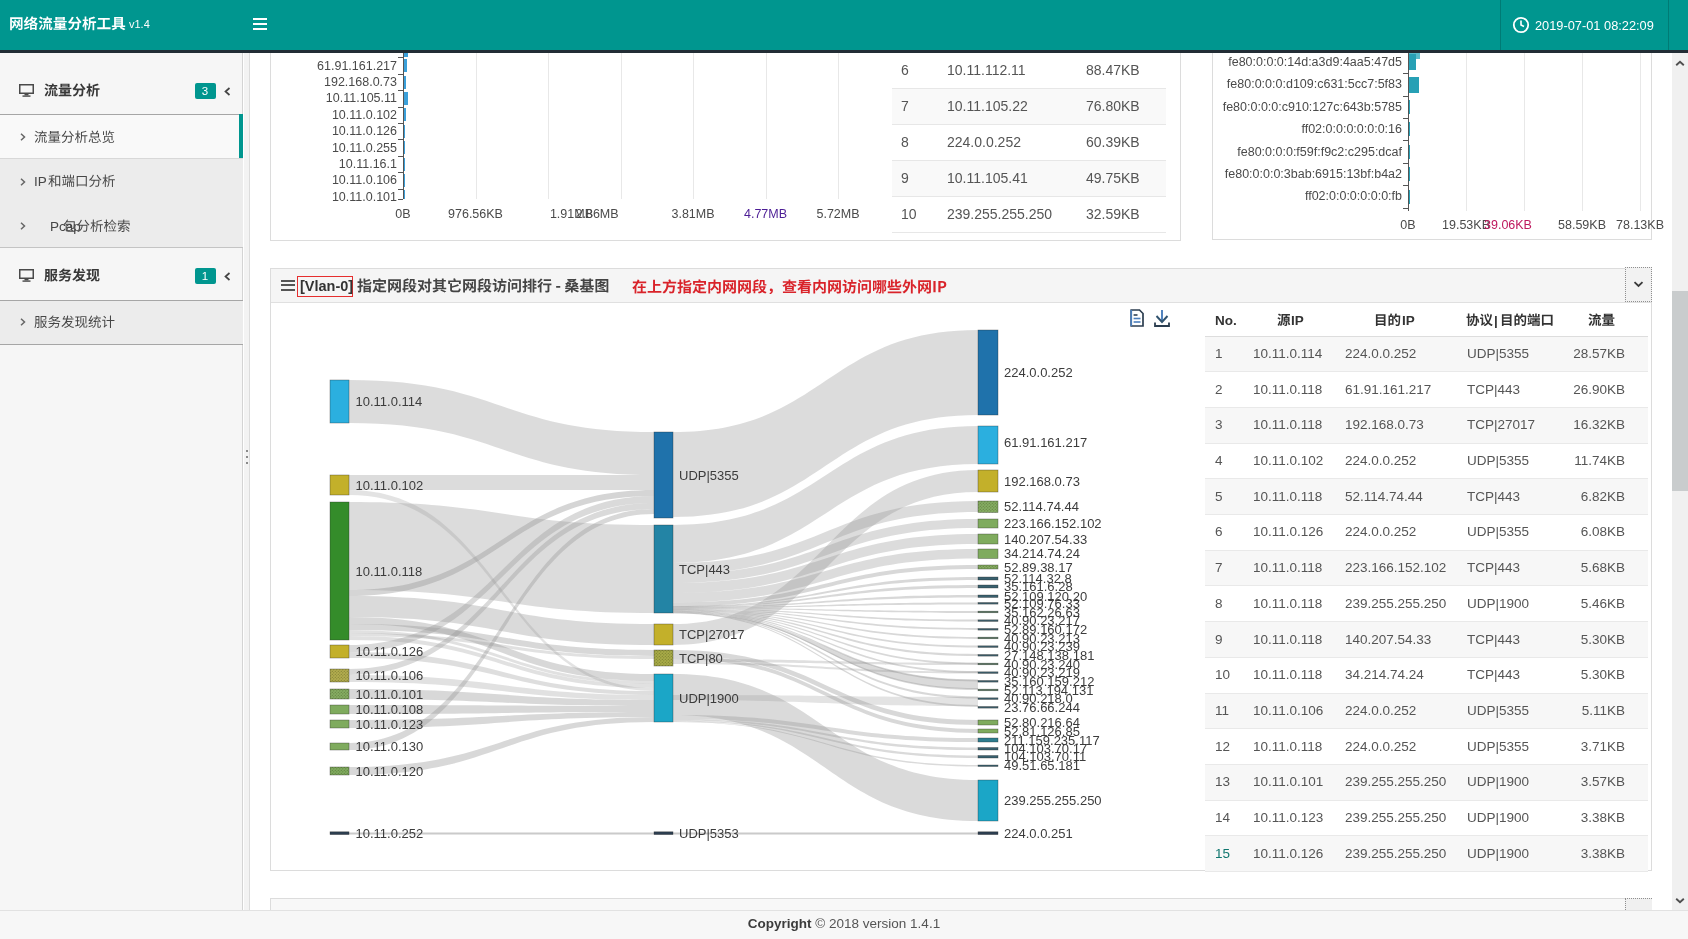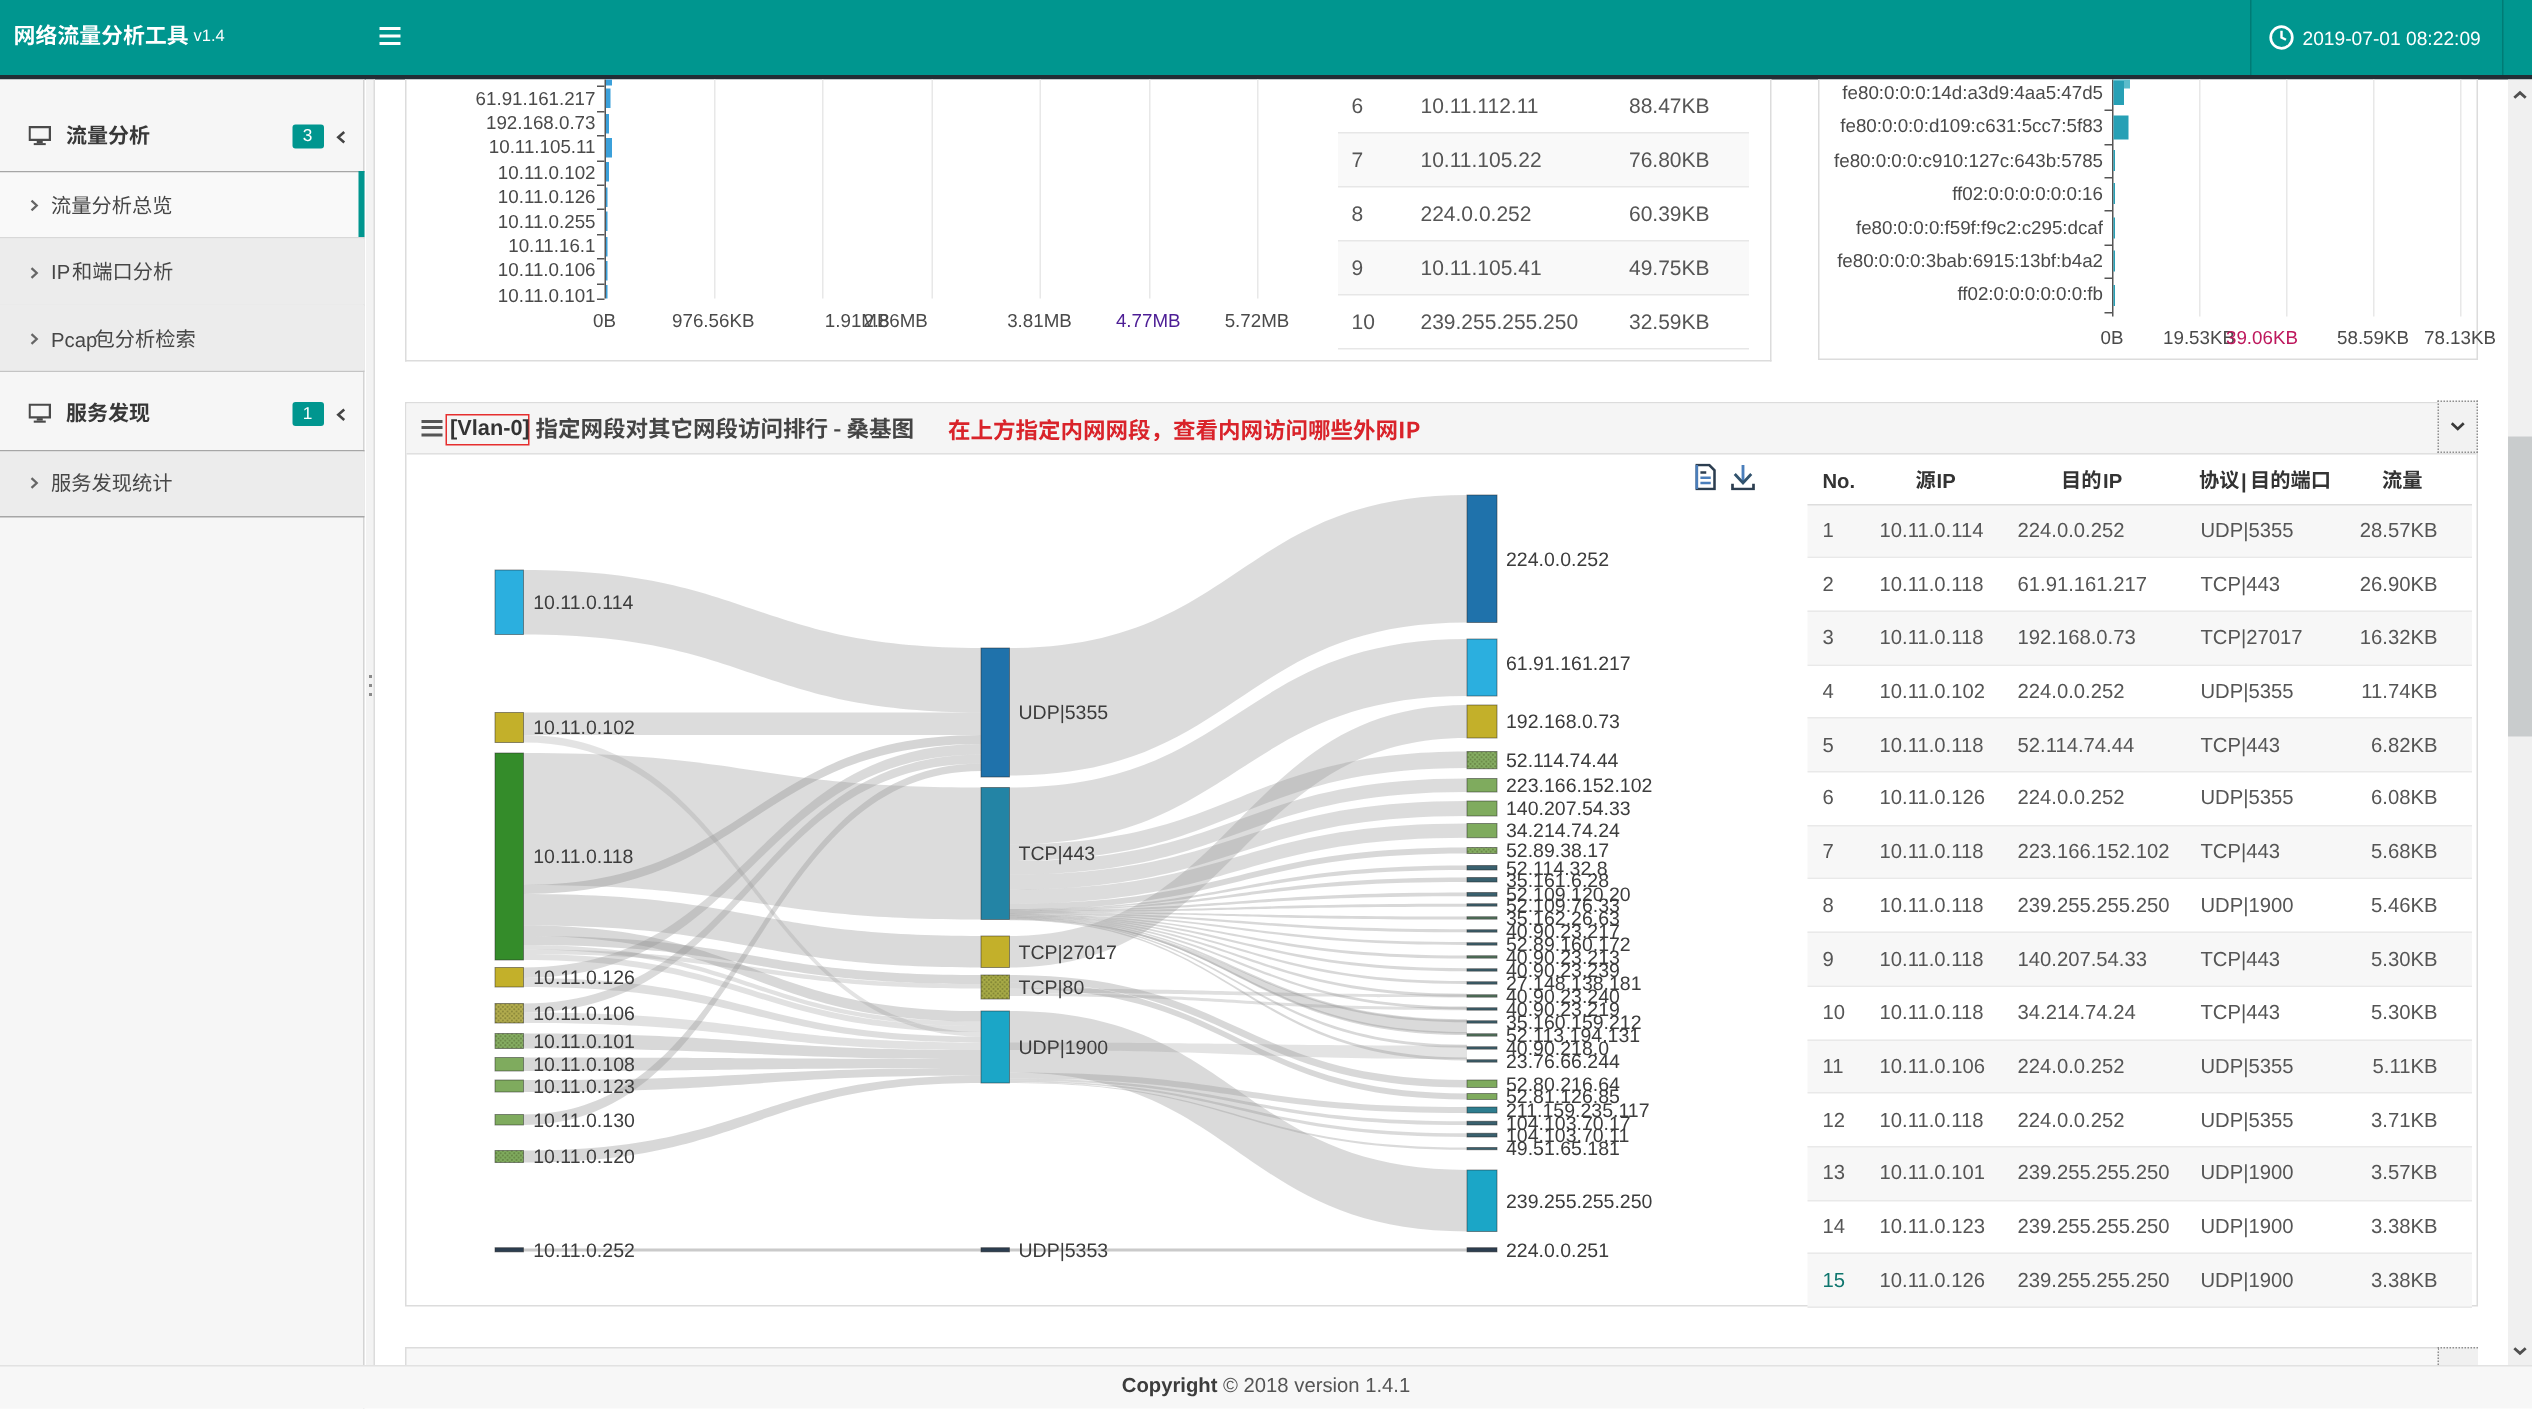--- a/index.html
+++ b/index.html
@@ -70,21 +70,21 @@
 <div class="lbl" style="left:34px;top:174px;font-size:13.5px;color:#464646">IP</div>
 <div style="position:absolute;left:48px;top:174.3px;">
     <svg class="cj " style="width:67.5px;height:13.5px" viewBox="0 -880 5000 1000">
       <path fill="#464646" d="M531 -747V35H604V-47H827V28H903V-747ZM604 -119V-675H827V-119ZM439 -831C351 -795 193 -765 60 -747C68 -730 78 -704 81 -687C134 -693 191 -701 247 -711V-544H50V-474H228C182 -348 102 -211 26 -134C39 -115 58 -86 67 -64C132 -133 198 -248 247 -366V78H321V-363C364 -306 420 -230 443 -192L489 -254C465 -285 358 -411 321 -449V-474H496V-544H321V-726C384 -739 442 -754 489 -772Z M1050 -652V-582H1387V-652ZM1082 -524C1104 -411 1122 -264 1126 -165L1186 -176C1182 -275 1163 -420 1140 -534ZM1150 -810C1175 -764 1204 -701 1216 -661L1283 -684C1270 -724 1241 -784 1214 -830ZM1407 -320V79H1475V-255H1563V70H1623V-255H1715V68H1775V-255H1868V10C1868 19 1865 22 1856 22C1848 23 1823 23 1795 22C1803 39 1813 64 1816 82C1861 82 1888 81 1909 70C1930 60 1934 43 1934 11V-320H1676L1704 -411H1957V-479H1376V-411H1620C1615 -381 1608 -348 1602 -320ZM1419 -790V-552H1922V-790H1850V-618H1699V-838H1627V-618H1489V-790ZM1290 -543C1278 -422 1254 -246 1230 -137C1160 -120 1094 -105 1044 -95L1061 -20C1155 -44 1276 -75 1394 -105L1385 -175L1289 -151C1313 -258 1338 -412 1355 -531Z M2127 -735V55H2205V-30H2796V51H2876V-735ZM2205 -107V-660H2796V-107Z M3673 -822 3604 -794C3675 -646 3795 -483 3900 -393C3915 -413 3942 -441 3961 -456C3857 -534 3735 -687 3673 -822ZM3324 -820C3266 -667 3164 -528 3044 -442C3062 -428 3095 -399 3108 -384C3135 -406 3161 -430 3187 -457V-388H3380C3357 -218 3302 -59 3065 19C3082 35 3102 64 3111 83C3366 -9 3432 -190 3459 -388H3731C3720 -138 3705 -40 3680 -14C3670 -4 3658 -2 3637 -2C3614 -2 3552 -2 3487 -8C3501 13 3510 45 3512 67C3575 71 3636 72 3670 69C3704 66 3727 59 3748 34C3783 -5 3796 -119 3811 -426C3812 -436 3812 -462 3812 -462H3192C3277 -553 3352 -670 3404 -798Z M4482 -730V-422C4482 -282 4473 -94 4382 40C4400 46 4431 66 4444 78C4539 -61 4553 -272 4553 -422V-426H4736V80H4810V-426H4956V-497H4553V-677C4674 -699 4805 -732 4899 -770L4835 -829C4753 -791 4609 -754 4482 -730ZM4209 -840V-626H4059V-554H4201C4168 -416 4100 -259 4032 -175C4045 -157 4063 -127 4071 -107C4122 -174 4171 -282 4209 -394V79H4282V-408C4316 -356 4356 -291 4373 -257L4421 -317C4401 -346 4317 -459 4282 -502V-554H4430V-626H4282V-840Z"></path>
     </svg>
   </div>
 <div class="abs" style="left:0;top:203px;width:243px;height:44px;background:#ececec"></div>
 <svg class="abs" style="left:20px;top:222px" width="6" height="8" viewBox="0 0 6 8">
     <path d="M1 0.8 L4.5 4 L1 7.2" fill="none" stroke="#666" stroke-width="1.5"></path>
   </svg>
-<div class="lbl" style="left:34px;top:218.5px;font-size:13.5px;color:#464646">Pcap</div>
+<div class="lbl" style="left:50px;top:218.5px;font-size:13.5px;color:#464646">Pcap</div>
 <div style="position:absolute;left:63px;top:218.8px;">
     <svg class="cj " style="width:67.5px;height:13.5px" viewBox="0 -880 5000 1000">
       <path fill="#464646" d="M303 -845C244 -708 145 -579 35 -498C53 -485 84 -457 97 -443C158 -493 218 -559 271 -634H796C788 -355 777 -254 758 -230C749 -218 740 -216 724 -217C707 -216 667 -217 623 -220C634 -201 642 -171 644 -149C690 -146 734 -146 760 -149C787 -152 807 -160 824 -183C852 -219 862 -336 873 -670C874 -680 874 -705 874 -705H317C340 -743 360 -783 378 -823ZM269 -463H532V-300H269ZM195 -530V-81C195 32 242 59 400 59C435 59 741 59 780 59C916 59 945 21 961 -111C939 -115 907 -127 888 -139C878 -34 864 -12 778 -12C712 -12 447 -12 395 -12C288 -12 269 -26 269 -81V-233H605V-530Z M1673 -822 1604 -794C1675 -646 1795 -483 1900 -393C1915 -413 1942 -441 1961 -456C1857 -534 1735 -687 1673 -822ZM1324 -820C1266 -667 1164 -528 1044 -442C1062 -428 1095 -399 1108 -384C1135 -406 1161 -430 1187 -457V-388H1380C1357 -218 1302 -59 1065 19C1082 35 1102 64 1111 83C1366 -9 1432 -190 1459 -388H1731C1720 -138 1705 -40 1680 -14C1670 -4 1658 -2 1637 -2C1614 -2 1552 -2 1487 -8C1501 13 1510 45 1512 67C1575 71 1636 72 1670 69C1704 66 1727 59 1748 34C1783 -5 1796 -119 1811 -426C1812 -436 1812 -462 1812 -462H1192C1277 -553 1352 -670 1404 -798Z M2482 -730V-422C2482 -282 2473 -94 2382 40C2400 46 2431 66 2444 78C2539 -61 2553 -272 2553 -422V-426H2736V80H2810V-426H2956V-497H2553V-677C2674 -699 2805 -732 2899 -770L2835 -829C2753 -791 2609 -754 2482 -730ZM2209 -840V-626H2059V-554H2201C2168 -416 2100 -259 2032 -175C2045 -157 2063 -127 2071 -107C2122 -174 2171 -282 2209 -394V79H2282V-408C2316 -356 2356 -291 2373 -257L2421 -317C2401 -346 2317 -459 2282 -502V-554H2430V-626H2282V-840Z M3468 -530V-465H3807V-530ZM3397 -355C3425 -279 3453 -179 3461 -113L3523 -131C3514 -195 3486 -294 3456 -370ZM3591 -383C3609 -307 3626 -208 3631 -142L3694 -153C3688 -218 3670 -315 3650 -391ZM3179 -840V-650H3049V-580H3172C3145 -448 3089 -293 3033 -211C3045 -193 3063 -160 3071 -138C3111 -200 3149 -300 3179 -404V79H3248V-442C3274 -393 3303 -335 3316 -304L3361 -357C3346 -387 3271 -505 3248 -539V-580H3352V-650H3248V-840ZM3624 -847C3556 -706 3437 -579 3311 -502C3325 -487 3347 -455 3356 -440C3458 -511 3558 -611 3634 -726C3711 -626 3826 -518 3927 -451C3935 -471 3952 -501 3966 -519C3864 -579 3739 -689 3670 -786L3690 -823ZM3343 -35V32H3938V-35H3754C3806 -129 3866 -265 3908 -373L3842 -391C3807 -284 3744 -131 3690 -35Z M4633 -104C4718 -58 4825 12 4877 58L4938 14C4881 -32 4773 -98 4690 -141ZM4290 -136C4233 -82 4143 -26 4061 11C4078 23 4106 47 4119 61C4198 20 4294 -46 4358 -109ZM4194 -319C4211 -326 4237 -329 4421 -341C4339 -302 4269 -272 4237 -260C4179 -236 4135 -222 4102 -219C4109 -200 4119 -166 4122 -153C4148 -162 4187 -166 4479 -185V-10C4479 2 4475 6 4458 6C4443 8 4389 8 4327 6C4339 26 4351 54 4355 75C4428 75 4479 75 4510 63C4543 52 4552 32 4552 -8V-189L4797 -204C4824 -176 4848 -148 4864 -126L4922 -166C4879 -221 4789 -304 4718 -362L4665 -328C4691 -306 4719 -281 4746 -255L4309 -232C4450 -285 4592 -352 4727 -434L4673 -480C4629 -451 4581 -424 4532 -398L4309 -385C4378 -419 4447 -460 4510 -505L4480 -528H4862V-405H4936V-593H4539V-686H4923V-752H4539V-841H4461V-752H4076V-686H4461V-593H4066V-405H4137V-528H4434C4363 -473 4274 -425 4246 -411C4218 -396 4193 -387 4174 -385C4181 -367 4191 -333 4194 -319Z"></path>
     </svg>
   </div>
 <svg class="abs" style="left:19px;top:269px" width="15" height="13" viewBox="0 0 15 13">
     <rect x="0.75" y="0.75" width="13.5" height="8.5" fill="none" stroke="#4a4a4a" stroke-width="1.5"></rect>
     <rect x="5.5" y="9.8" width="4" height="1.6" fill="#4a4a4a"></rect>
     <rect x="3.5" y="11.4" width="8" height="1.4" fill="#4a4a4a"></rect>
   </svg>

